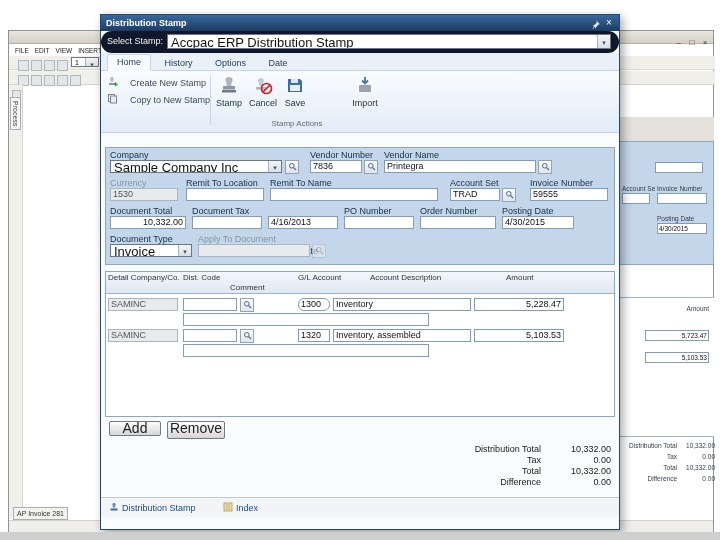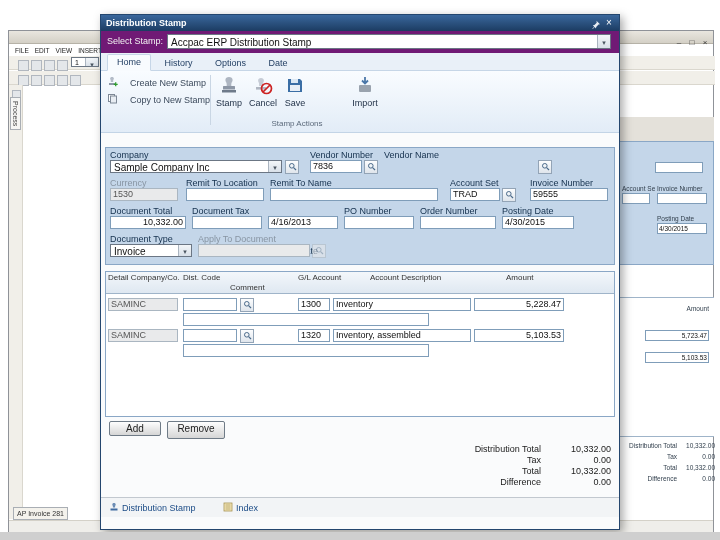--- a/index.html
+++ b/index.html
@@ -14,23 +14,23 @@
   .menu span{margin-right:6px;}
   .tbar{background:#f1efe9;border-bottom:1px solid #dad7ce;}
   .icon-sq{display:inline-block;width:9px;height:9px;background:#e4e7ea;border:1px solid #b1b7bf;margin:1px 1px;vertical-align:middle;}
   .vtab{writing-mode:vertical-rl;font-size:7px;color:#444;background:#f6f6f4;border:1px solid #a9aeb4;padding:3px 1px;}
   .doc-tab{font-size:7px;color:#333;background:#f4f2ec;border:1px solid #a9aeb4;padding:1px 3px;line-height:9px;}
   .xs{font-size:6.5px;color:#33404e;line-height:9px;white-space:nowrap;overflow:hidden;}
   .fxs{background:#fff;border:1px solid #7f9db9;font-size:6.5px;line-height:9px;height:11px;padding:0 1px;color:#111;overflow:hidden;white-space:nowrap;}
   
   .dlg{background:#fafbfc;border:1px solid #24466e;box-shadow:3px 3px 9px rgba(0,0,0,.35);}
   .dlg-title{background:linear-gradient(#3a679c,#1c3c62);color:#fff;font-size:9px;font-weight:bold;line-height:16px;padding-left:5px;}
-  .sel-row{background:#701a75;}
+  .sel-row{background:#0f172a;border-radius:11px;}
   .sel-lbl{color:#f2f2f2;font-size:9px;line-height:15px;white-space:nowrap;}
-  .combo{background:#fff;border:1px solid #6b7684;font-size:10px;line-height:13px;padding-left:3px;color:#111;overflow:hidden;white-space:nowrap;}
+  .combo{background:#fff;border:1px solid #6b7684;font-size:13px;line-height:13px;padding-left:3px;color:#111;overflow:hidden;white-space:nowrap;}
   .combo .arr{position:absolute;right:0;top:0;bottom:0;width:12px;background:linear-gradient(#f3f6f9,#d9e0e8);border-left:1px solid #aab4c0;color:#4a5560;font-size:7px;text-align:center;}
   .combo .arr::after{content:"▾";line-height:13px;}
   .tabrow{background:#e9f0f8;border-bottom:1px solid #c6d6e7;}
   .rtab{display:inline-block;font-size:9px;color:#1d3a5f;padding:2px 9px 3px;vertical-align:bottom;}
   .rtab.active{background:#f8fbfe;border:1px solid #c6d6e7;border-bottom:1px solid #f8fbfe;border-radius:2px 2px 0 0;}
   .ribbon{background:linear-gradient(#f9fcff,#e2ecf7);border-bottom:1px solid #c3d4e6;}
   .sbtn{display:flex;align-items:center;gap:12px;font-size:9px;color:#3c4a5c;height:17px;padding-left:2px;white-space:nowrap;}
   .lbtn{position:absolute;display:flex;flex-direction:column;align-items:center;font-size:9px;color:#24344a;padding-top:2px;}
   .lbtn svg{margin-bottom:1px;}
   .sep{background:#c9d6e4;}
@@ -39,21 +39,21 @@
   .lbl{font-size:9px;color:#14304d;white-space:nowrap;line-height:10px;}
   .lbl.dis{color:#8895a3;}
   .field{background:#fff;border:1px solid #7f9db9;font-size:9px;line-height:11px;height:13px;padding:0 2px;color:#111;overflow:hidden;white-space:nowrap;}
   .field.dis{background:#e9eaeb;border-color:#aab6c1;color:#555;}
   .num{text-align:right;}
   .sqbtn{background:linear-gradient(#fcfdfe,#dfe5ec);border:1px solid #93a4b6;text-align:center;line-height:10px;padding:0;}
   .sqbtn.dis{background:#e6e8ea;border-color:#b3bcc4;opacity:.6;}
   .grid{background:#fff;border:1px solid #8aa7c6;}
   .ghead{background:linear-gradient(#f3f7fb,#dfe8f1);border-bottom:1px solid #9fb4c9;}
   .h{position:absolute;font-size:8px;color:#333;white-space:nowrap;overflow:hidden;}
-  .pushbtn{background:linear-gradient(#fefefe,#d6d6d6);border:1px solid #6f7b87;border-radius:2px;font-size:10px;color:#222;text-align:center;line-height:13px;}
+  .pushbtn{background:linear-gradient(#fefefe,#d6d6d6);border:1px solid #6f7b87;border-radius:2px;font-size:14px;color:#222;text-align:center;line-height:13px;}
   .tot{font-size:9px;color:#222;text-align:right;white-space:nowrap;}
   .ftabs{border-top:1px solid #c2c8cf;background:#f2f4f6;}
   .ftab{position:absolute;display:inline-flex;align-items:center;gap:3px;font-size:9px;color:#1c4c87;white-space:nowrap;}
 </style>
 </head>
 <body>
 
 <div id="page">
 
   <div class="abs bgwin" style="left:8px;top:30px;width:706px;height:502px;">
@@ -197,20 +197,21 @@
             <circle cx="3.8" cy="3.8" r="2.3" fill="none" stroke="#4a6a8a" stroke-width="1"></circle>
             <line x1="5.6" y1="5.6" x2="8" y2="8" stroke="#4a6a8a" stroke-width="1.2"></line>
           </svg></div>
       <span class="abs lbl" style="left:204px;top:2px;">Vendor Number</span>
       <div class="abs field" style="left:204px;top:12px;width:52px;">7836</div>
       <div class="abs sqbtn" style="left:258px;top:12px;width:14px;height:14px;"><svg width="9" height="9" viewBox="0 0 9 9">
             <circle cx="3.8" cy="3.8" r="2.3" fill="none" stroke="#4a6a8a" stroke-width="1"></circle>
             <line x1="5.6" y1="5.6" x2="8" y2="8" stroke="#4a6a8a" stroke-width="1.2"></line>
           </svg></div>
       <span class="abs lbl" style="left:278px;top:2px;">Vendor Name</span>
+      <div class="abs field" style="left:278px;top:12px;width:152px;">Printegra</div>
       <div class="abs sqbtn" style="left:432px;top:12px;width:14px;height:14px;"><svg width="9" height="9" viewBox="0 0 9 9">
             <circle cx="3.8" cy="3.8" r="2.3" fill="none" stroke="#4a6a8a" stroke-width="1"></circle>
             <line x1="5.6" y1="5.6" x2="8" y2="8" stroke="#4a6a8a" stroke-width="1.2"></line>
           </svg></div>
 
       <span class="abs lbl dis" style="left:4px;top:30px;">Currency</span>
       <div class="abs field dis" style="left:4px;top:40px;width:68px;">1530</div>
       <span class="abs lbl" style="left:80px;top:30px;">Remit To Location</span>
       <div class="abs field" style="left:80px;top:40px;width:78px;"></div>
       <span class="abs lbl" style="left:164px;top:30px;">Remit To Name</span>
@@ -256,21 +257,21 @@
         <span class="h" style="left:400px;top:1px;width:58px;">Amount</span>
         <span class="h" style="left:124px;top:11px;width:60px;">Comment</span>
       </div>
 
       <div class="abs field dis" style="left:2px;top:26px;width:70px;">SAMINC</div>
       <div class="abs field" style="left:77px;top:26px;width:54px;"></div>
       <div class="abs sqbtn" style="left:134px;top:26px;width:14px;height:14px;"><svg width="9" height="9" viewBox="0 0 9 9">
             <circle cx="3.8" cy="3.8" r="2.3" fill="none" stroke="#4a6a8a" stroke-width="1"></circle>
             <line x1="5.6" y1="5.6" x2="8" y2="8" stroke="#4a6a8a" stroke-width="1.2"></line>
           </svg></div>
-      <div class="abs field" style="left:192px;top:26px;width:32px;">1300</div>
+      <div class="abs field" style="left:192px;top:26px;width:32px;border-radius:6px;">1300</div>
       <div class="abs field" style="left:227px;top:26px;width:138px;">Inventory</div>
       <div class="abs field num" style="left:368px;top:26px;width:90px;">5,228.47</div>
       <div class="abs field" style="left:77px;top:41px;width:246px;"></div>
 
       <div class="abs field dis" style="left:2px;top:57px;width:70px;">SAMINC</div>
       <div class="abs field" style="left:77px;top:57px;width:54px;"></div>
       <div class="abs sqbtn" style="left:134px;top:57px;width:14px;height:14px;"><svg width="9" height="9" viewBox="0 0 9 9">
             <circle cx="3.8" cy="3.8" r="2.3" fill="none" stroke="#4a6a8a" stroke-width="1"></circle>
             <line x1="5.6" y1="5.6" x2="8" y2="8" stroke="#4a6a8a" stroke-width="1.2"></line>
           </svg></div>

